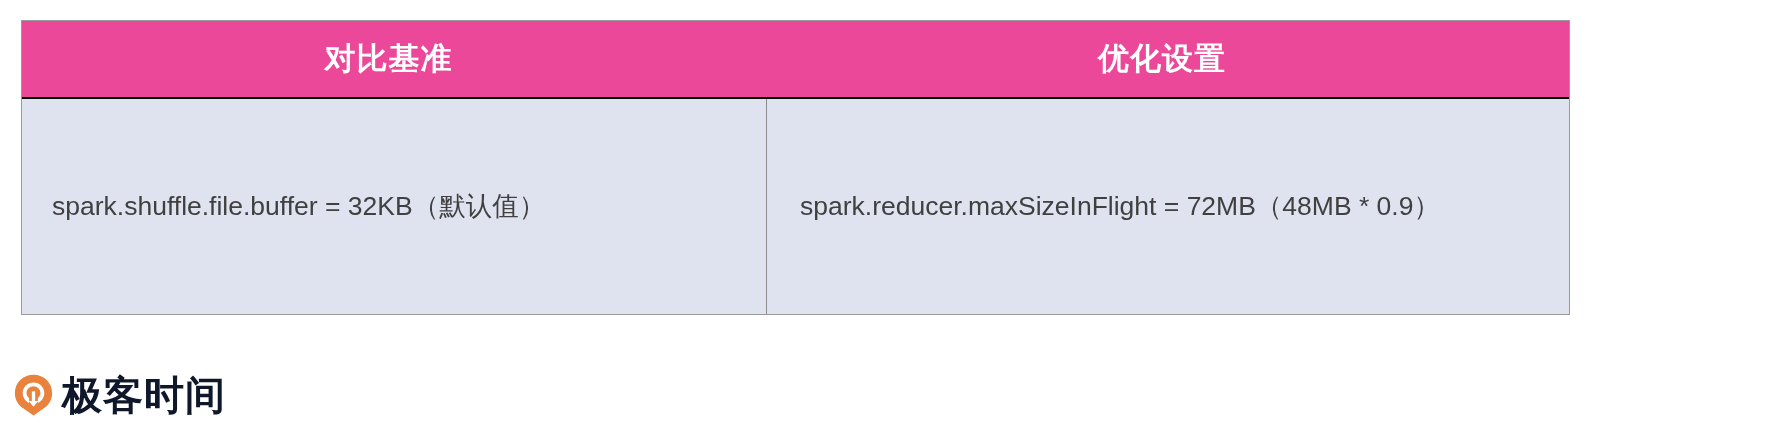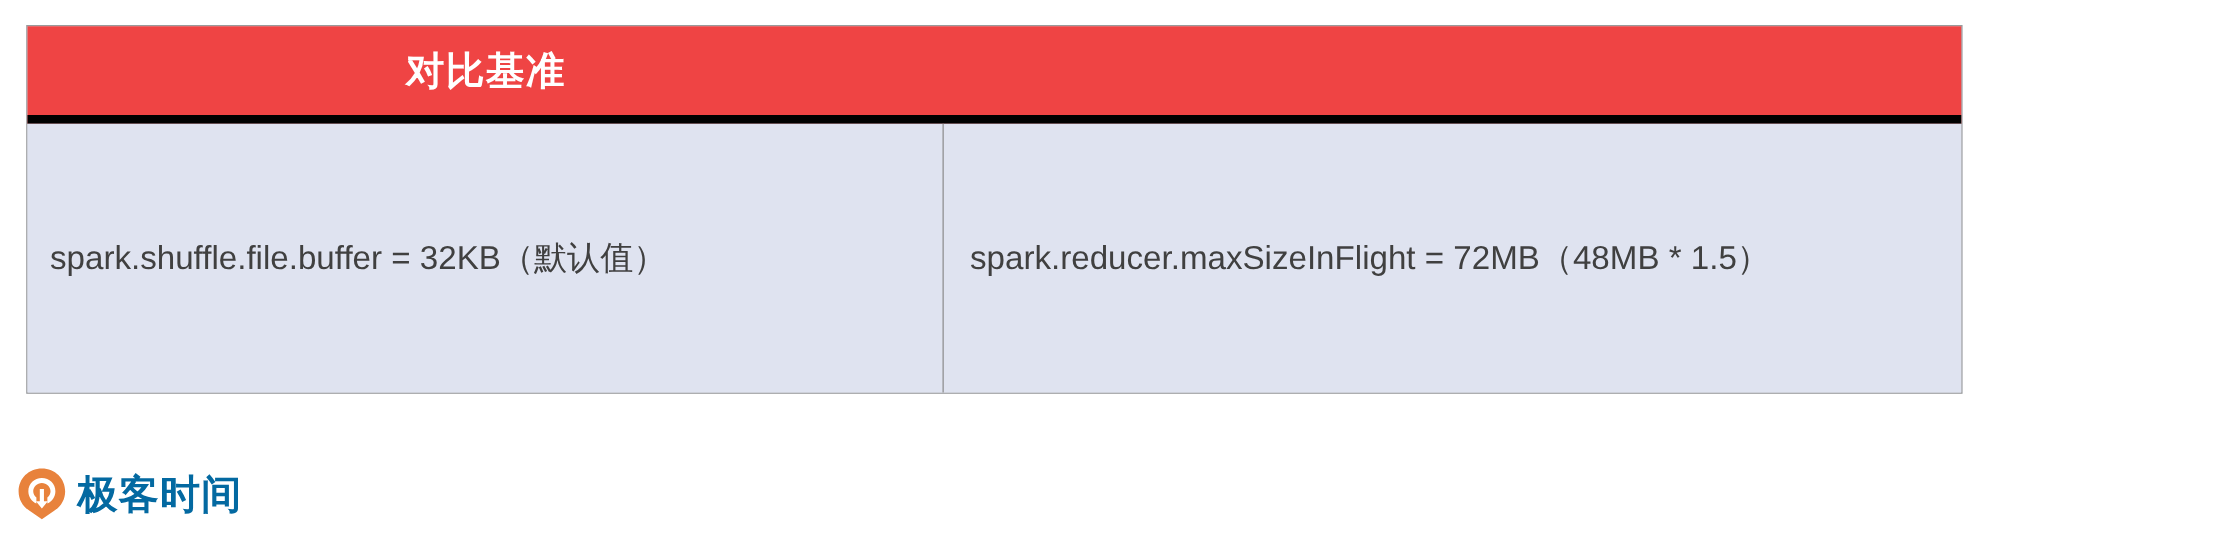--- a/index.html
+++ b/index.html
@@ -29,22 +29,22 @@
     width: 1549px;
     height: 295px;
     box-sizing: border-box;
     border: 1px solid #9a9a9a;
     background: #dfe3f0;
   }
 
   .thead {
     display: flex;
     height: 78px;
-    background: #ef4444;
-    border-bottom: 7px solid #000000;
+    background: #ec4899;
+    border-bottom: 2px solid #000000;
     box-sizing: border-box;
     align-items: center;
   }
   .th {
     display: flex;
     align-items: center;
     justify-content: center;
     color: #ffffff;
     font-size: 31px;
     font-weight: bold;
@@ -61,20 +61,21 @@
     background: #dfe3f0;
   }
   .td {
     display: flex;
     flex-direction: column;
     justify-content: center;
     box-sizing: border-box;
     color: #404040;
     font-size: 26.5px;
     line-height: 43px;
+    margin-left: 12px;
   }
   .td.col-left {
     width: 733px;
     padding-left: 18px;
     border-right: 1px solid #8d8d8d;
   }
   .td.col-right {
     flex: 1;
     padding-left: 21px;
   }
@@ -90,46 +91,47 @@
     display: flex;
     align-items: center;
     gap: 9px;
   }
   .logo-mark {
     width: 39px;
     height: 42px;
     display: block;
   }
   .logo-text {
-    font-size: 32px;
+    font-size: 40px;
     font-weight: bold;
-    color: #0369a1;
+    color: #0f172a;
     letter-spacing: 1px;
     line-height: 1;
   }
 </style>
 </head>
 <body>
 
 <div class="page">
 
   <div class="table-wrap">
 
     <div class="thead">
       <div class="th col-left">对比基准</div>
+      <div class="th col-right">优化设置</div>
     </div>
 
     <div class="tbody">
 
       <div class="td col-left">
         <div class="cell-line">spark.shuffle.file.buffer = 32KB（默认值）</div>
       </div>
 
       <div class="td col-right">
-        <div class="cell-line">spark.reducer.maxSizeInFlight = 72MB（48MB * 1.5）</div>
+        <div class="cell-line">spark.reducer.maxSizeInFlight = 72MB（48MB * 0.9）</div>
       </div>
 
     </div>
   </div>
 
   <div class="footer-logo">
     <span>
       <svg class="logo-mark" viewBox="0 0 40 43" xmlns="http://www.w3.org/2000/svg" aria-hidden="true">
         <path d="M20 0.8 C9.2 0.8 0.9 9.0 0.9 19.6 C0.9 26.4 4.6 32.3 10.2 35.6 L20 42.4 L29.8 35.6 C35.4 32.3 39.1 26.4 39.1 19.6 C39.1 9.0 30.8 0.8 20 0.8 Z" fill="#e8823c"></path>
         <path d="M20 8.6 C13.8 8.6 8.9 13.4 8.9 19.5 C8.9 24.0 11.6 27.9 15.5 29.6 L15.5 24.6 C13.9 23.4 12.9 21.6 12.9 19.5 C12.9 15.7 16.1 12.6 20 12.6 C23.9 12.6 27.1 15.7 27.1 19.5 C27.1 21.6 26.1 23.4 24.5 24.6 L24.5 29.6 C28.4 27.9 31.1 24.0 31.1 19.5 C31.1 13.4 26.2 8.6 20 8.6 Z" fill="#ffffff"></path>

